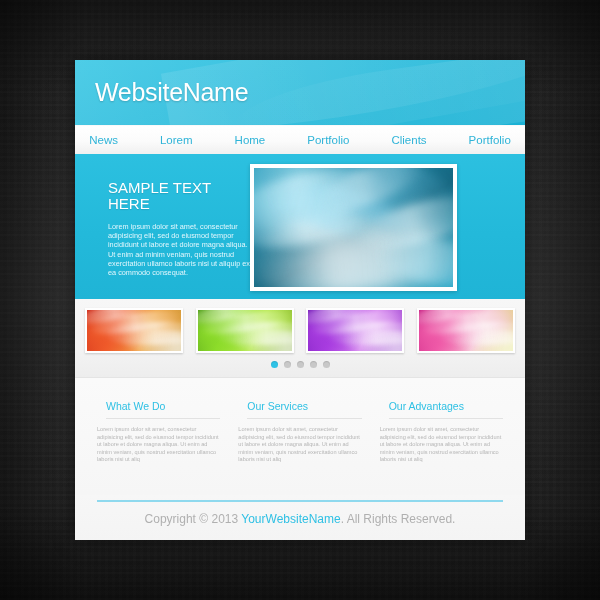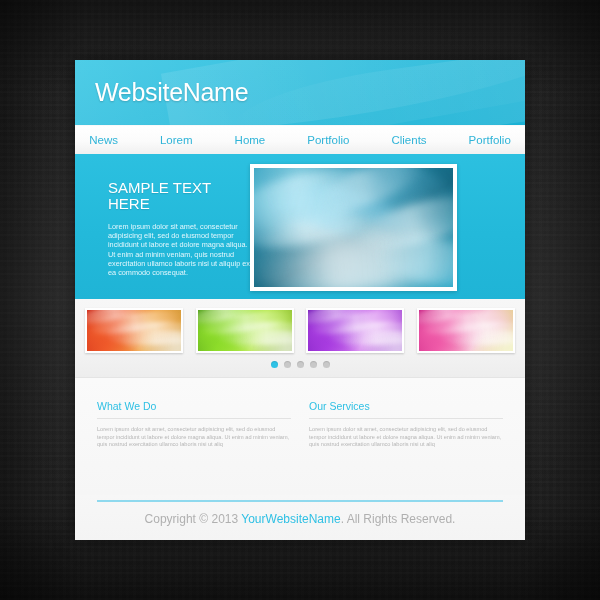--- a/index.html
+++ b/index.html
@@ -142,20 +142,21 @@
     background:linear-gradient(180deg,#fafafa 0%,#f6f6f6 100%);
     padding:22px 22px 0 22px;
     display:flex;gap:18px;
     border-top:1px solid #e4e4e4;
     height:118px;box-sizing:border-box;
   }
   .col{flex:1;}
   .col-title{
     color:#2fc0e4;font-size:10.5px;padding-bottom:6px;
     border-bottom:1px solid #e2e2e2;
+    margin-left:9px;
   }
   .col-body{
     margin-top:7px;color:#b6b6b6;font-size:5.6px;line-height:7.6px;
   }
 
   
   .footer{
     position:relative;height:46px;
     background:linear-gradient(180deg,#f7f7f7 0%,#f4f4f4 100%);
   }
@@ -267,20 +268,24 @@
 
   <div class="cols" id="cols">
       <div class="col">
         <div class="col-title">What We Do</div>
         <div class="col-body">Lorem ipsum dolor sit amet, consectetur adipisicing elit, sed do eiusmod tempor incididunt ut labore et dolore magna aliqua. Ut enim ad minim veniam, quis nostrud exercitation ullamco laboris nisi ut aliq</div>
       </div>
       <div class="col">
         <div class="col-title">Our Services</div>
         <div class="col-body">Lorem ipsum dolor sit amet, consectetur adipisicing elit, sed do eiusmod tempor incididunt ut labore et dolore magna aliqua. Ut enim ad minim veniam, quis nostrud exercitation ullamco laboris nisi ut aliq</div>
       </div>
+      <div class="col">
+        <div class="col-title">Our Advantages</div>
+        <div class="col-body">Lorem ipsum dolor sit amet, consectetur adipisicing elit, sed do eiusmod tempor incididunt ut labore et dolore magna aliqua. Ut enim ad minim veniam, quis nostrud exercitation ullamco laboris nisi ut aliq</div>
+      </div>
     </div>
 
   <div class="footer">
     <div class="footer-rule"></div>
     <div class="footer-text">
       <span>Copyright © 2013 </span><span class="footer-brand">YourWebsiteName</span><span>. All Rights Reserved.</span>
     </div>
   </div>
 
 </div>

